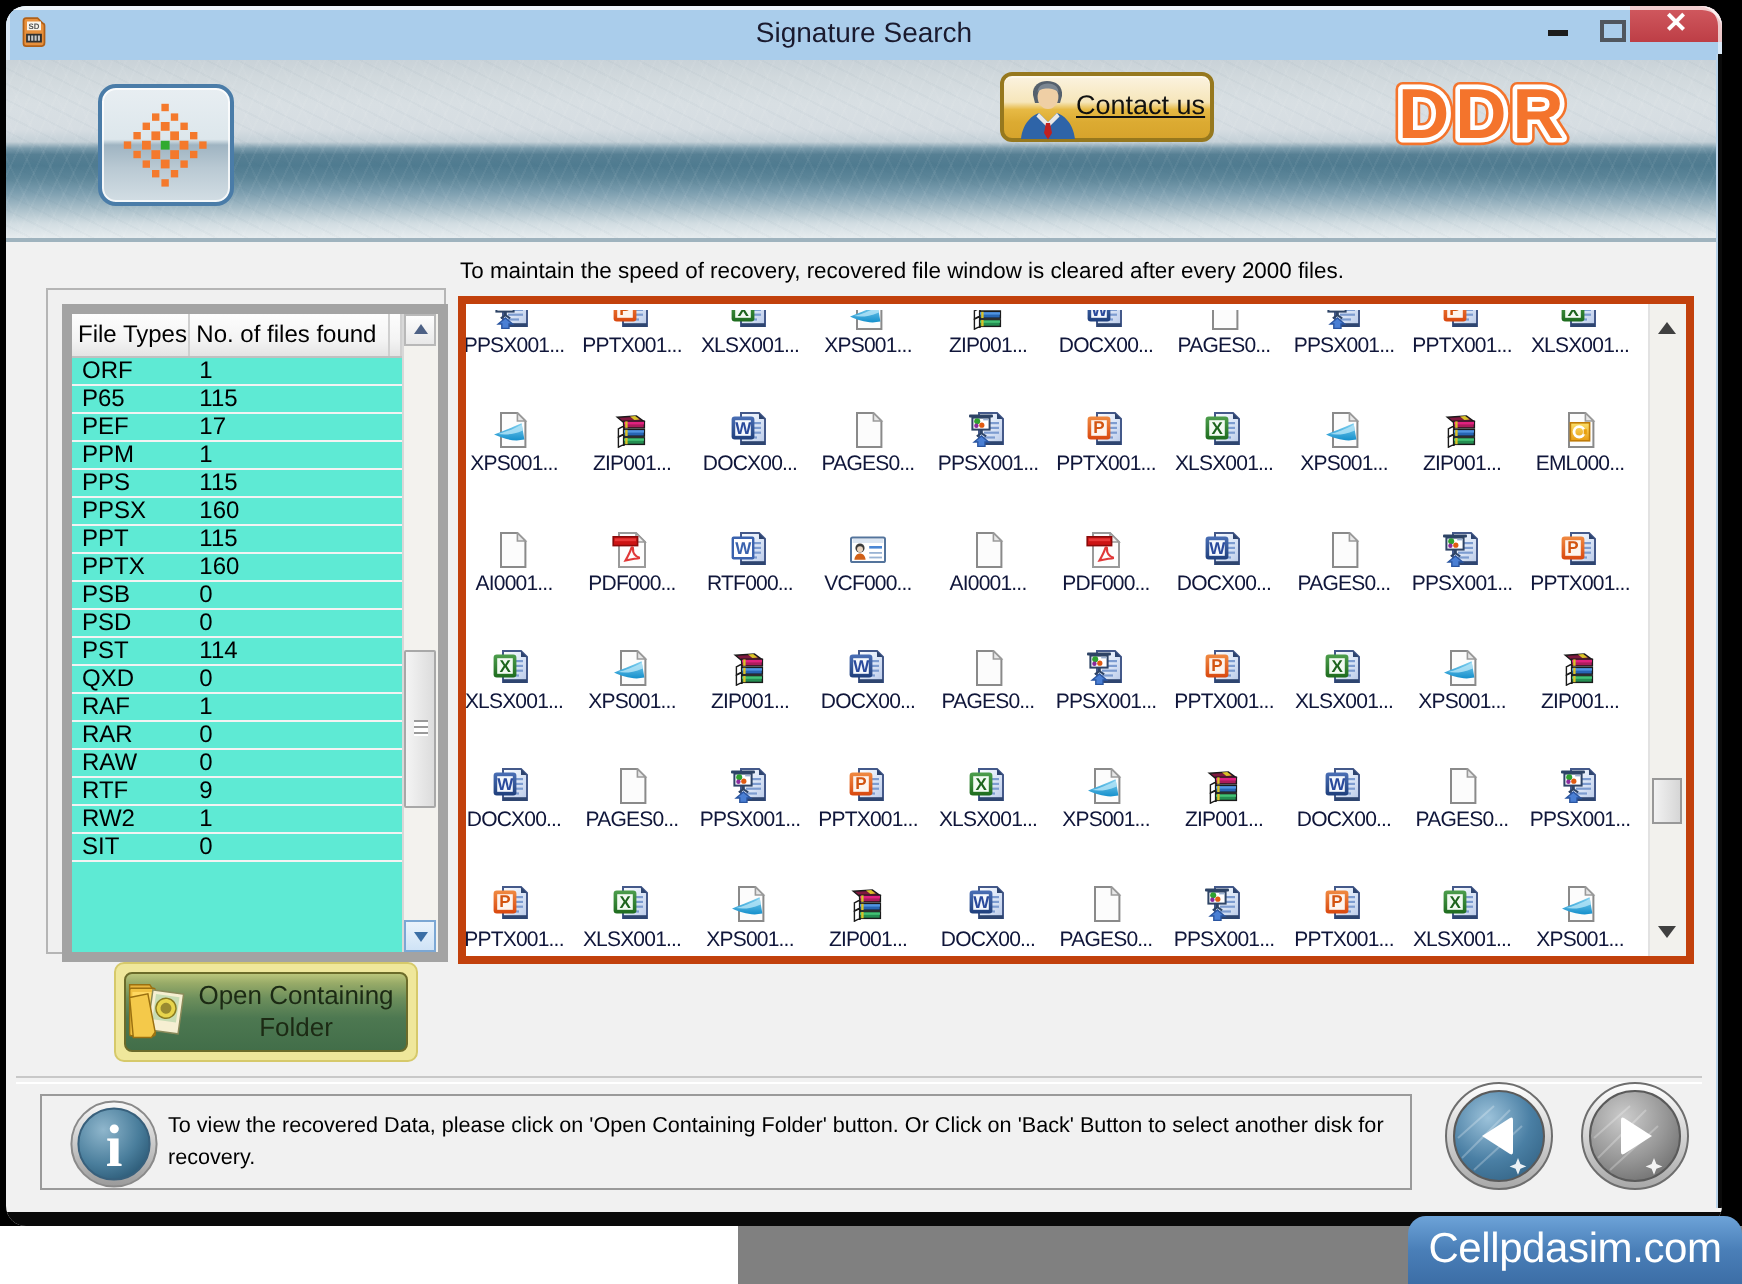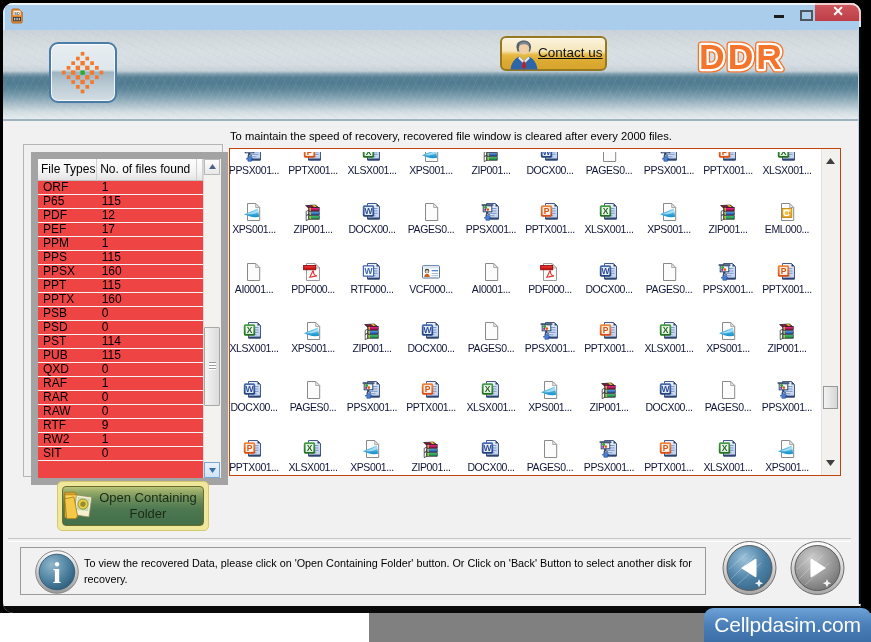--- a/index.html
+++ b/index.html
@@ -39,40 +39,40 @@
   border:2px solid #96781e;
   background:linear-gradient(180deg,#fbf3e0 0%,#f6e6ba 42%,#e7ba45 54%,#dcab32 74%,#d7a42c 100%);box-shadow:inset 0 1px 0 #fdf8ea;}
 #contact span{position:absolute;left:36px;top:7px;font-size:13.5px;color:#111;white-space:nowrap;text-decoration:underline;}
 #ddr{position:absolute;left:676px;top:0;width:120px;height:80px;text-align:center;}
 #mcr{position:absolute;left:600px;top:57px;width:230px;text-align:center;font-size:18px;font-weight:bold;color:#1569b3;}
 
 #notice{position:absolute;left:20px;top:127px;width:856px;text-align:center;font-size:11.2px;color:#000;}
 
 #lpanel{position:absolute;left:20px;top:141px;width:198px;height:331px;
   border:1px solid #b5b5b5;background:#f0f0f0;}
-#tablewrap{position:absolute;left:7px;top:7px;width:183px;height:319px;border:7px solid #a3a3a3;background:#ef4444;overflow:hidden;}
+#tablewrap{position:absolute;left:7px;top:7px;width:183px;height:319px;border:5px solid #a3a3a3;background:#5eead4;overflow:hidden;}
 table.ft{border-collapse:collapse;table-layout:fixed;width:165px;font-size:12px;color:#000;}
 table.ft th{font-weight:normal;text-align:left;height:21px;line-height:20px;padding:0 0 0 3px;white-space:nowrap;overflow:hidden;box-sizing:border-box;
   background:linear-gradient(#fdfdfd,#f4f4f4 60%,#e4e4e4);border-right:1px solid #cfcfcf;border-bottom:1px solid #c0c0c0;}
 table.ft td{height:13px;line-height:13px;padding:0 0 0 5px;border-bottom:1px solid #f3f3f3;white-space:nowrap;overflow:hidden;}
 
 #lsb{position:absolute;right:0;top:0;width:17px;height:100%;background:#f3f2ee;border-left:1px solid #d8d8d8;}
 .sbbtn{position:absolute;left:0;width:16px;height:16px;background:linear-gradient(#fdfdfd,#e8e8e8);
   border:1px solid #b8b8b8;box-sizing:border-box;}
 .sbbtnblue{background:linear-gradient(#eaf3fc,#cfe3f6);border-color:#7ba7d4;}
 #lsbthumb{position:absolute;left:0;top:168px;width:16px;height:79px;
   background:linear-gradient(90deg,#f4f4f4,#dcdcdc);border:1px solid #a8a8a8;box-sizing:border-box;border-radius:1px;}
 #lsbthumb:after{content:"";position:absolute;left:4px;top:34px;width:7px;height:8px;
   background:repeating-linear-gradient(180deg,#9a9a9a 0 1px,#fff 1px 3px);}
 #rsb{position:absolute;right:0;top:0;width:18px;height:100%;background:#f2f1ed;border-left:1px solid #e2e2e2;}
 #rsbthumb{position:absolute;left:1px;top:237px;width:15px;height:23px;
   background:linear-gradient(90deg,#f2f2f2,#d6d6d6);border:1px solid #989898;box-sizing:border-box;}
 
 #rpanel{position:absolute;left:226px;top:145px;width:610px;height:326px;background:#fff;
-  border:1px solid #c2410c;overflow:hidden;text-decoration:underline;}
+  border:4px solid #c2410c;overflow:hidden;text-decoration:underline;}
 .ic{position:absolute;width:20px;height:18px;}
 .lb{position:absolute;width:58px;text-align:center;font-size:10.5px;letter-spacing:-0.4px;color:#10163a;white-space:nowrap;}
 
 #openbtn{position:absolute;left:54px;top:478px;width:150px;height:48px;border-radius:5px;
   background:#efe79b;border:1px solid #d6c96a;}
 #openbtn .inner{position:absolute;left:4px;top:4px;right:4px;bottom:4px;border-radius:4px;
   border:1px solid #6b6b2a;
   background:linear-gradient(180deg,#bac57b 0%,#98ab68 12%,#6d8f5c 32%,#4d7851 58%,#426e49 100%);}
 #openbtn .txt{position:absolute;left:36px;top:8px;width:108px;text-align:center;font-size:13px;color:#1c2a14;line-height:15.5px;}
 
@@ -265,20 +265,21 @@
     </div>
     <div id="ddr">
       <svg width="120" height="80" viewBox="0 0 120 80">
         <text x="63" y="39" text-anchor="middle" font-family="Liberation Sans" font-size="35.5" font-weight="bold" letter-spacing="3" fill="none" stroke="#f4742c" stroke-width="7.2" stroke-linejoin="round">DDR</text>
         <text x="63" y="39" text-anchor="middle" font-family="Liberation Sans" font-size="35.5" font-weight="bold" letter-spacing="3" fill="none" stroke="#ffffff" stroke-width="4.6" stroke-linejoin="round">DDR</text>
         <text x="63" y="39" text-anchor="middle" font-family="Liberation Sans" font-size="35.5" font-weight="bold" letter-spacing="3" fill="#f4742c">DDR</text>
       </svg>
     </div>
   </div>
   <div id="titlebar">
+    <div id="title">Signature Search</div>
     <svg id="titleicon" viewBox="0 0 16 17">
       <path d="M2 2 Q2 0.5 3.5 0.5 L10 0.5 L13 3.5 Q14 3.5 14 5 L14 14.5 Q14 16.5 12.5 16.5 L3.5 16.5 Q2 16.5 2 15 Z" fill="#e8903c" stroke="#b06018" stroke-width="1"></path>
       <rect x="4" y="2.5" width="8" height="5" fill="#f8f4ec"></rect>
       <text x="8" y="6.8" text-anchor="middle" font-size="4.5" font-weight="bold" fill="#555">SD</text>
       <rect x="3.5" y="9.5" width="9" height="5" fill="#303030"></rect>
       <rect x="4.5" y="10.5" width="1.2" height="3" fill="#c8c8c8"></rect>
       <rect x="6.4" y="10.5" width="1.2" height="3" fill="#c8c8c8"></rect>
       <rect x="8.3" y="10.5" width="1.2" height="3" fill="#c8c8c8"></rect>
       <rect x="10.2" y="10.5" width="1.2" height="3" fill="#c8c8c8"></rect>
     </svg>
@@ -300,25 +301,20 @@
               <td>ORF</td>
               <td>1</td>
               <td></td>
             </tr>
         <tr>
               <td>P65</td>
               <td>115</td>
               <td></td>
             </tr>
         <tr>
-              <td>PDF</td>
-              <td>12</td>
-              <td></td>
-            </tr>
-        <tr>
               <td>PEF</td>
               <td>17</td>
               <td></td>
             </tr>
         <tr>
               <td>PPM</td>
               <td>1</td>
               <td></td>
             </tr>
         <tr>
@@ -347,25 +343,20 @@
               <td></td>
             </tr>
         <tr>
               <td>PSD</td>
               <td>0</td>
               <td></td>
             </tr>
         <tr>
               <td>PST</td>
               <td>114</td>
-              <td></td>
-            </tr>
-        <tr>
-              <td>PUB</td>
-              <td>115</td>
               <td></td>
             </tr>
         <tr>
               <td>QXD</td>
               <td>0</td>
               <td></td>
             </tr>
         <tr>
               <td>RAF</td>
               <td>1</td>

